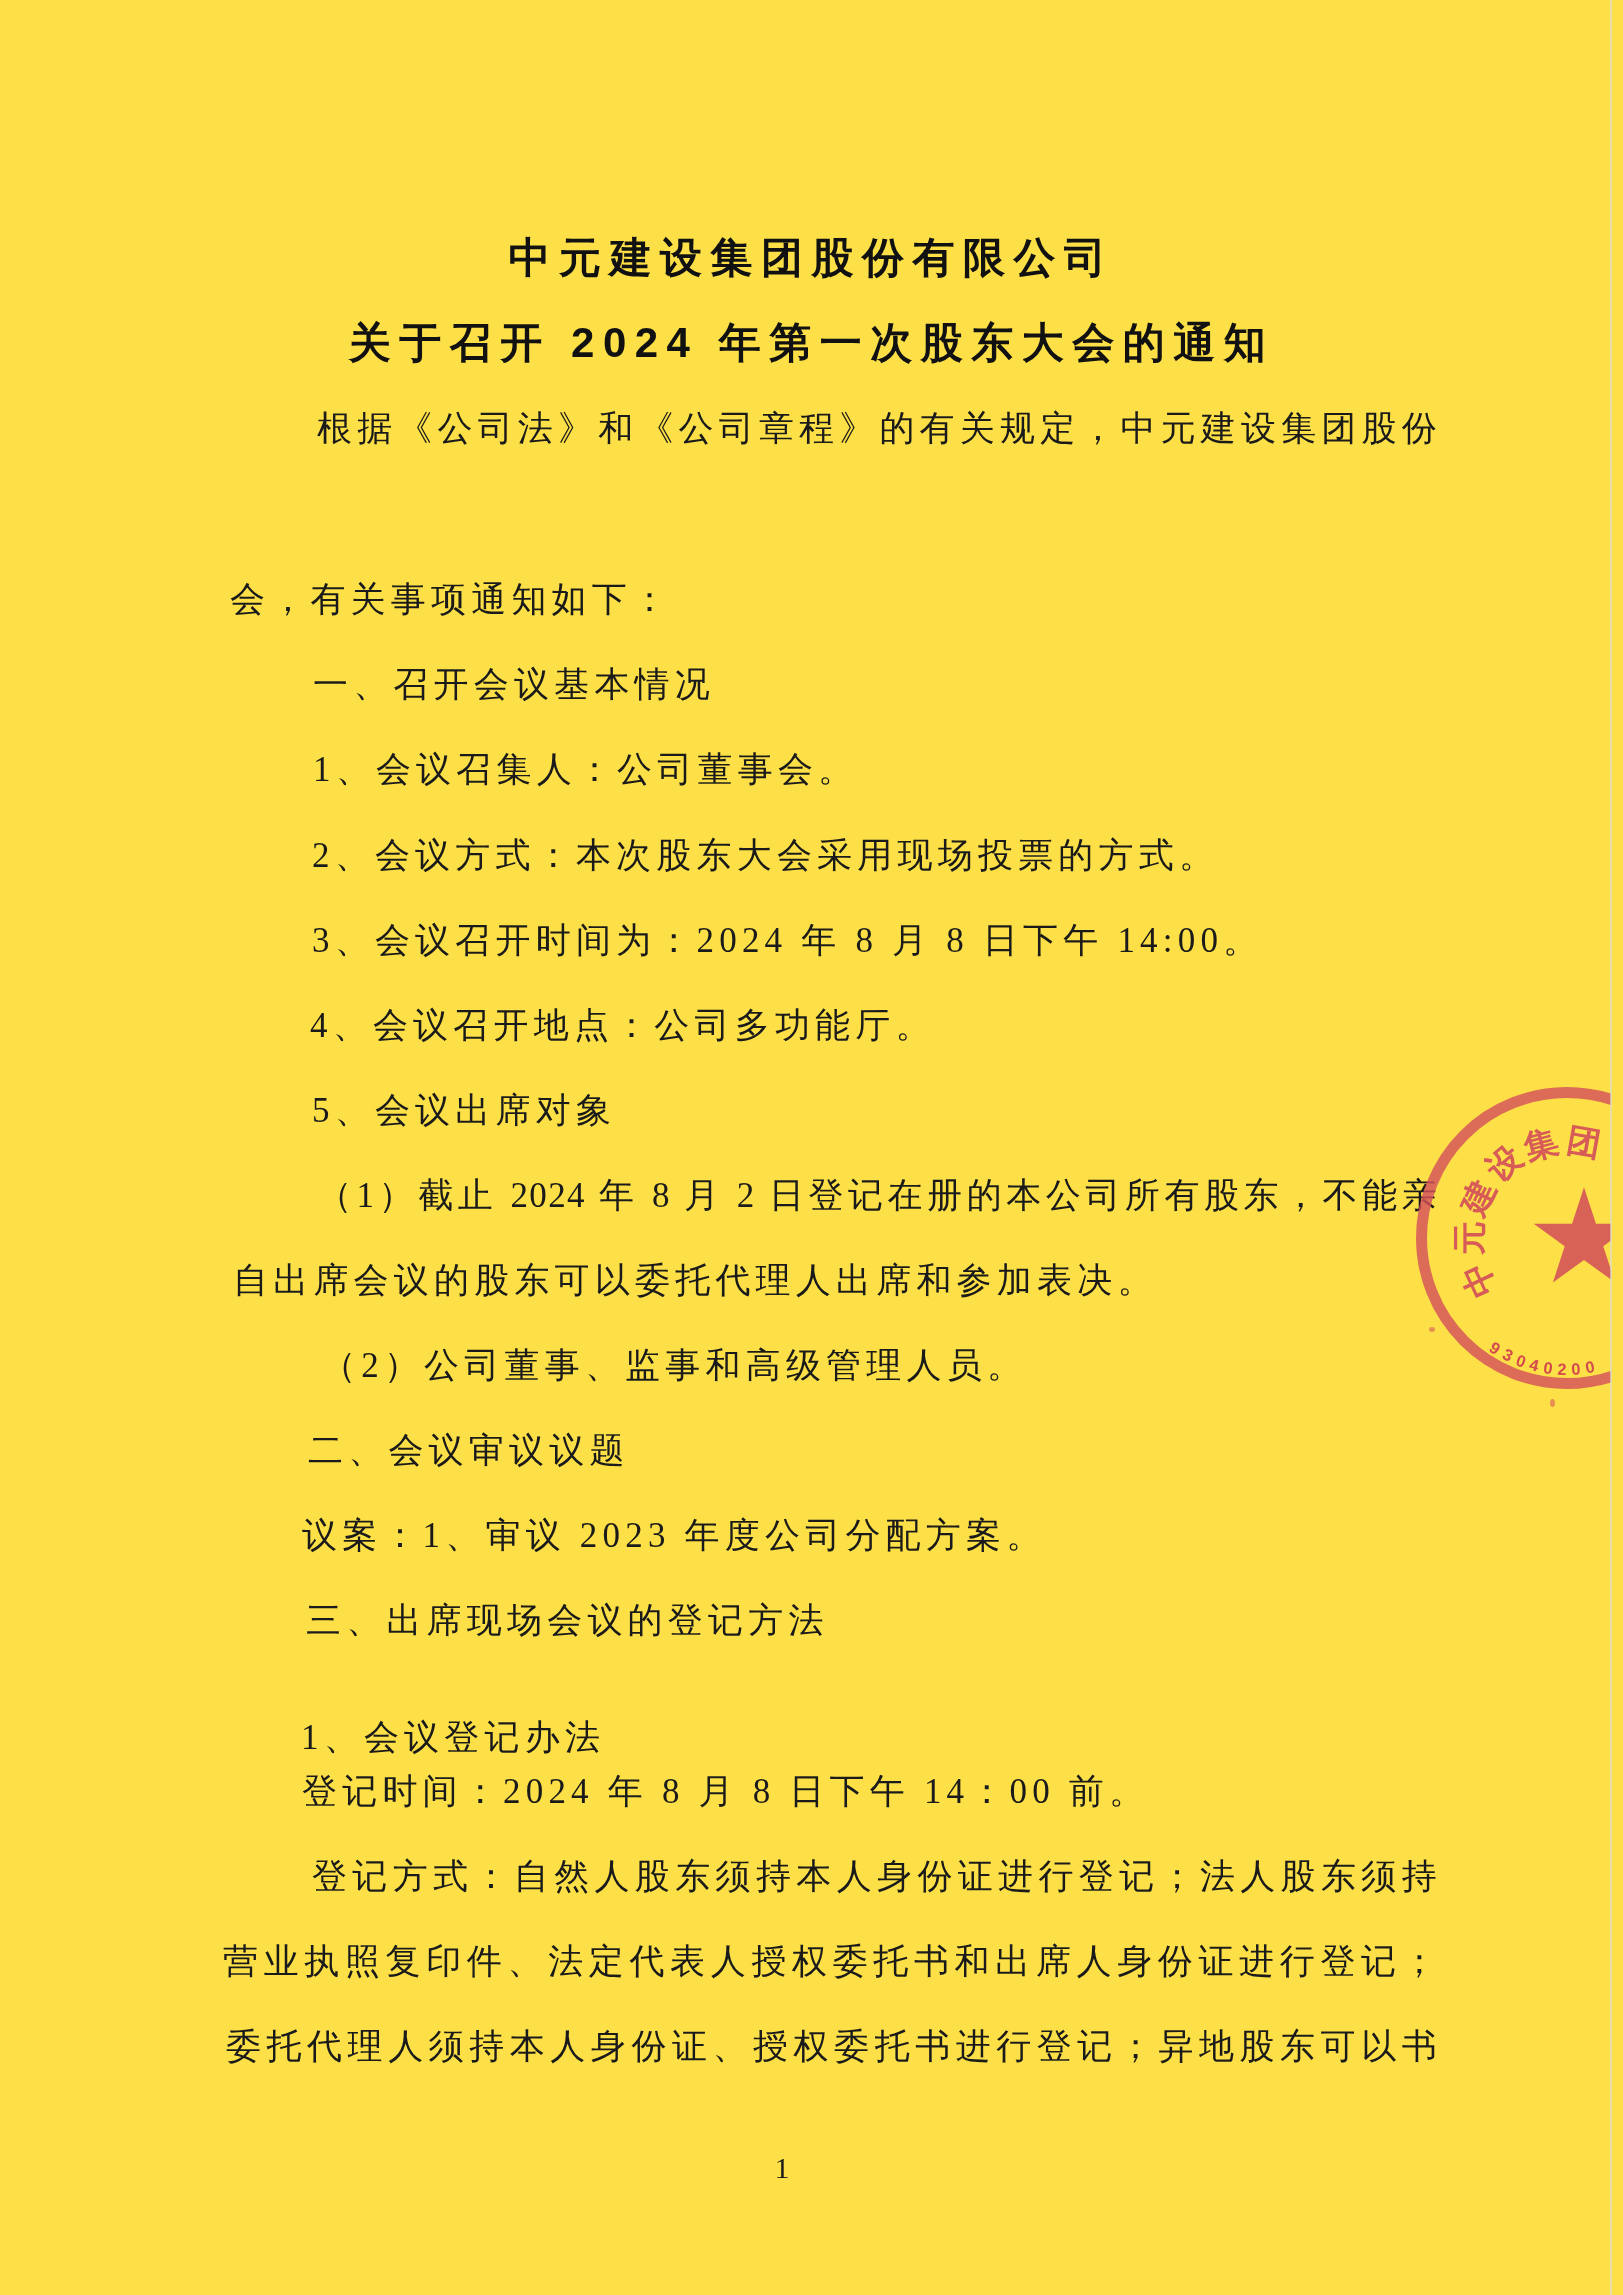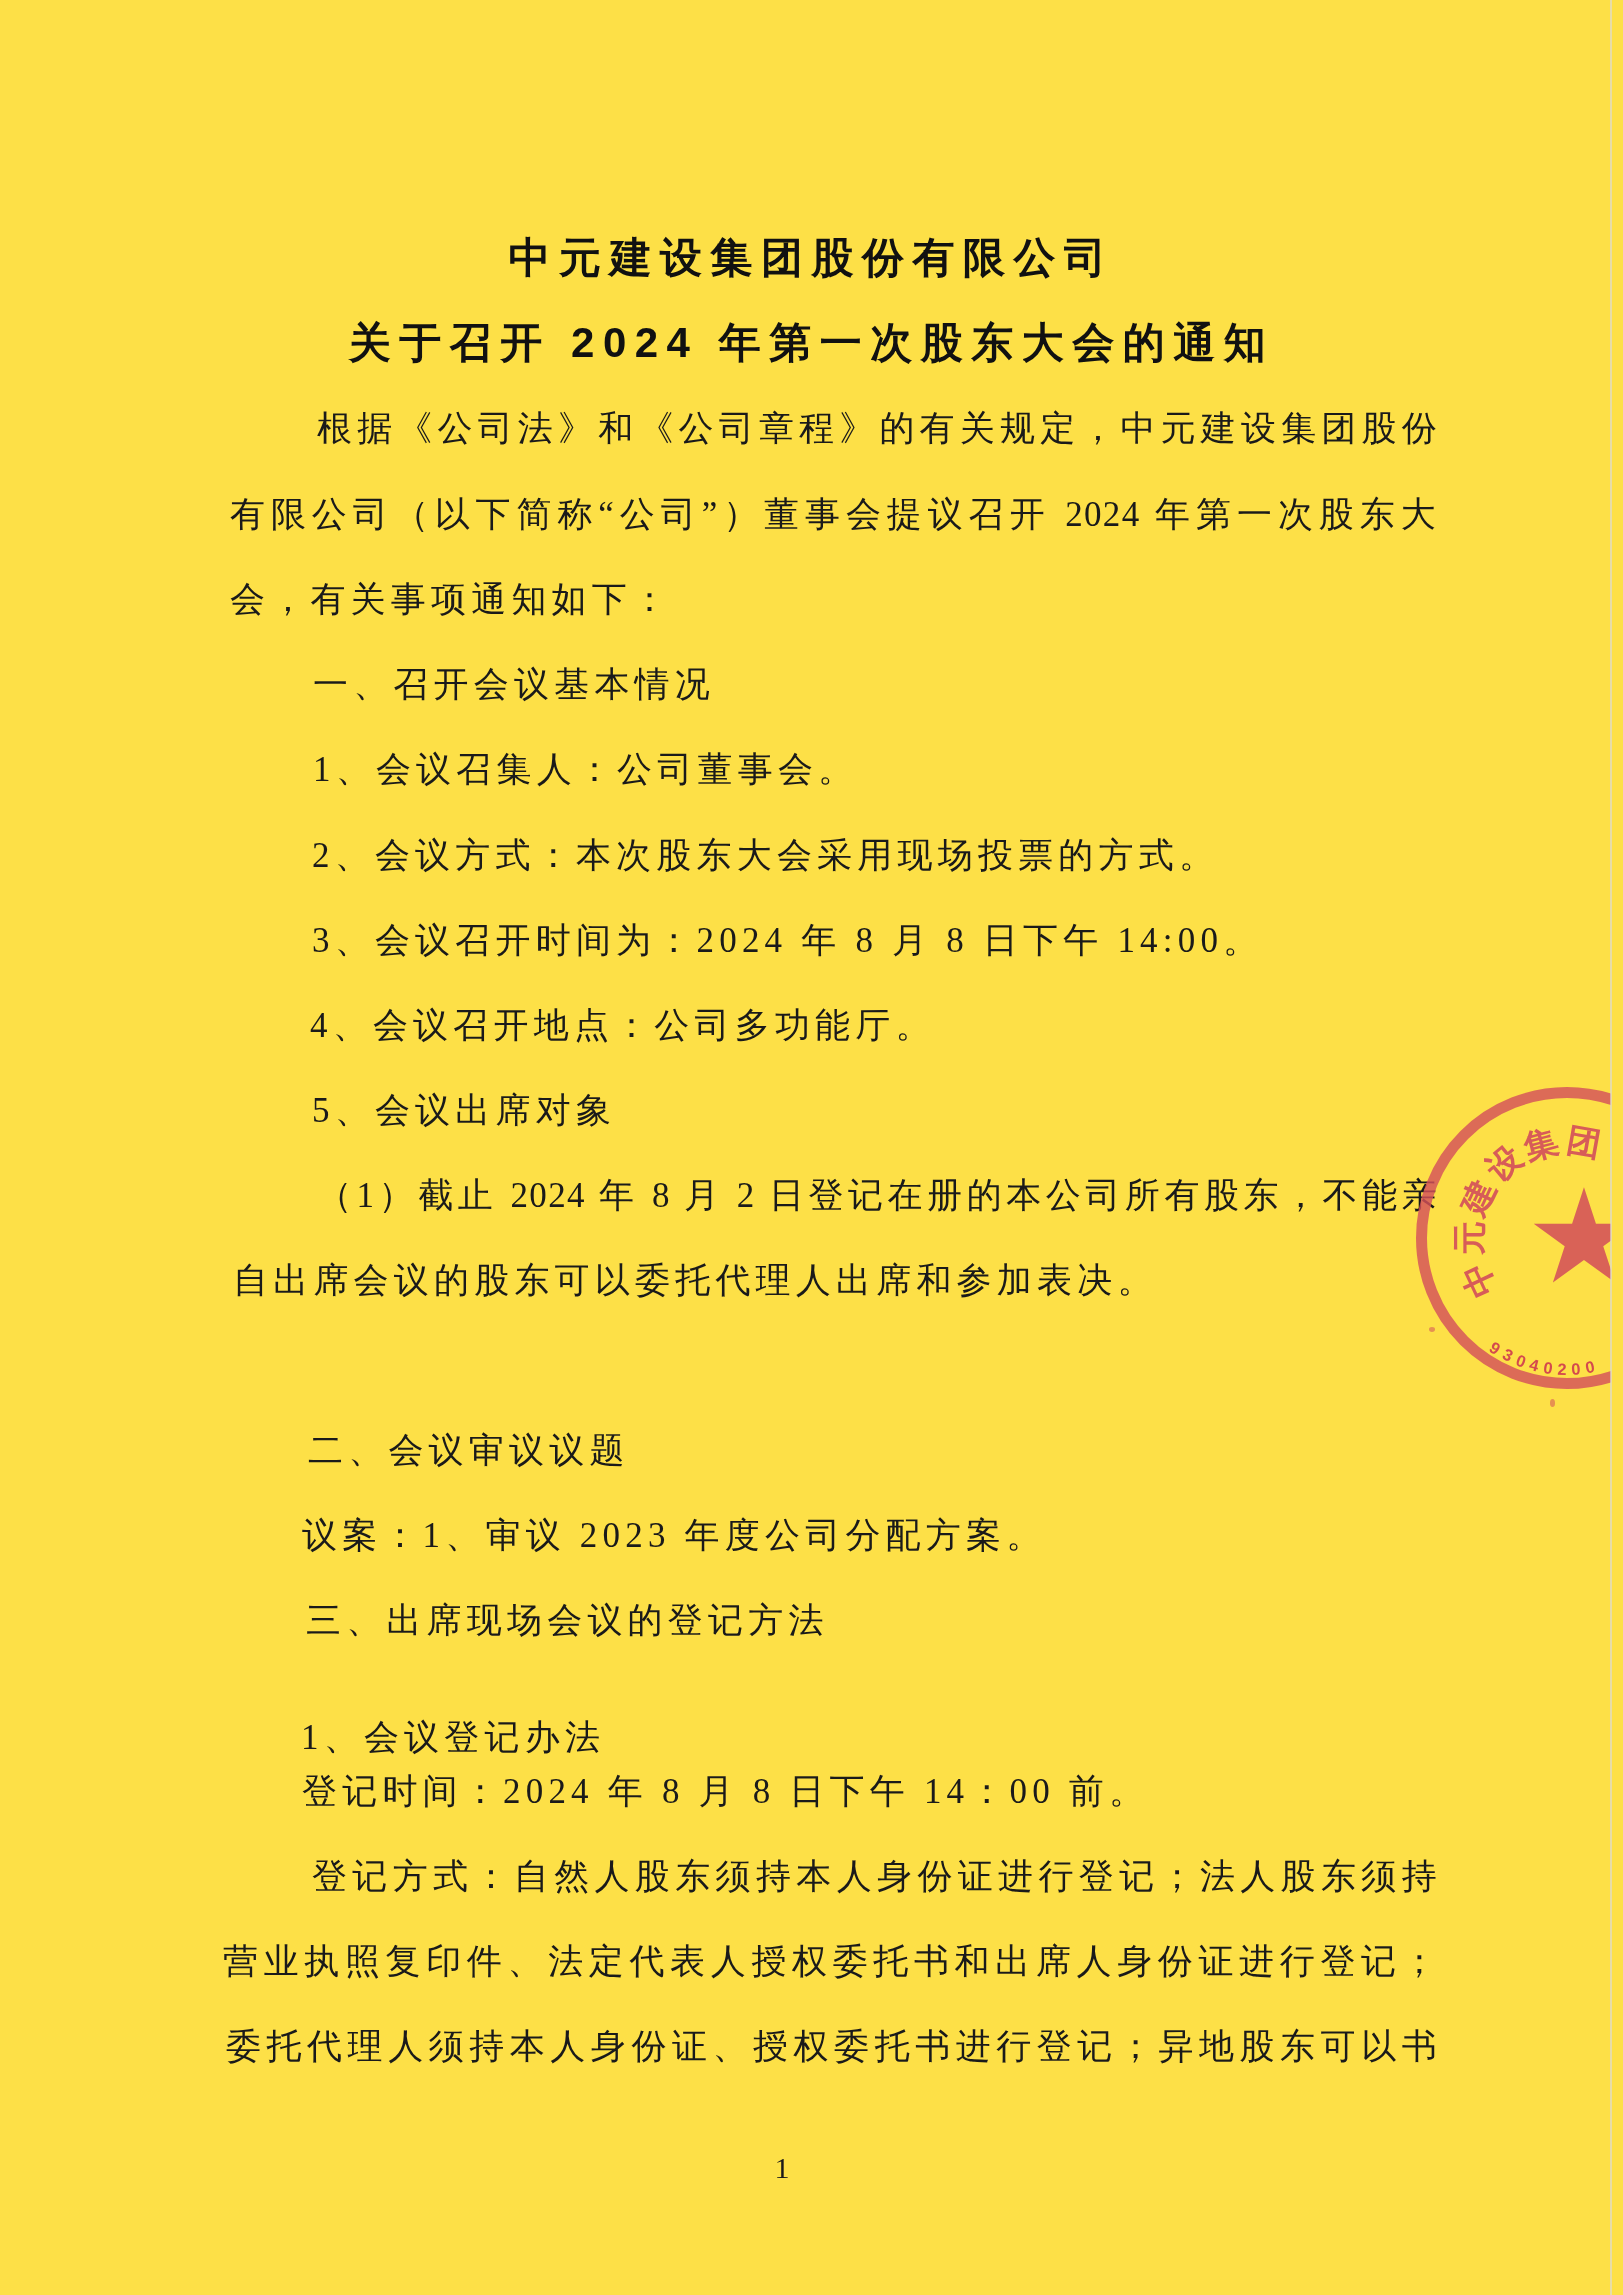--- a/index.html
+++ b/index.html
@@ -96,30 +96,30 @@
 </style>
 </head>
 <body>
 
 <div class="page">
 
   <h1 class="title" style="top:230px;">中元建设集团股份有限公司</h1>
   <h2 class="title" style="top:315px;">关于召开 2024 年第一次股东大会的通知</h2>
 
   <div class="bl j" style="top:406px;left:317px;width:1121px;">根据《公司法》和《公司章程》的有关规定，中元建设集团股份</div>
-  <div class="bl j" style="top:492px;left:230px;width:1207px;">有限公司（以下简称“公司”）董事会提议召开 2024 年第一次股东大</div>
   <div class="bl" style="top:577px;left:230px;">会，有关事项通知如下：</div>
   <div class="bl" style="top:662px;left:313px;">一、召开会议基本情况</div>
   <div class="bl" style="top:747px;left:313px;">1、会议召集人：公司董事会。</div>
   <div class="bl" style="top:833px;left:312px;">2、会议方式：本次股东大会采用现场投票的方式。</div>
   <div class="bl" style="top:918px;left:312px;">3、会议召开时间为：2024 年 8 月 8 日下午 14:00。</div>
   <div class="bl" style="top:1003px;left:310px;">4、会议召开地点：公司多功能厅。</div>
   <div class="bl" style="top:1088px;left:312px;">5、会议出席对象</div>
   <div class="bl j" style="top:1173px;left:317px;width:1121px;">（1）截止 2024 年 8 月 2 日登记在册的本公司所有股东，不能亲</div>
   <div class="bl" style="top:1258px;left:233px;">自出席会议的股东可以委托代理人出席和参加表决。</div>
+  <div class="bl" style="top:1343px;left:321px;">（2）公司董事、监事和高级管理人员。</div>
   <div class="bl" style="top:1428px;left:308px;">二、会议审议议题</div>
   <div class="bl" style="top:1513px;left:302px;">议案：1、审议 2023 年度公司分配方案。</div>
   <div class="bl" style="top:1598px;left:306px;">三、出席现场会议的登记方法</div>
   <div class="bl" style="top:1683px;left:301px;margin-top:32px;">1、会议登记办法</div>
   <div class="bl" style="top:1769px;left:302px;">登记时间：2024 年 8 月 8 日下午 14：00 前。</div>
   <div class="bl j" style="top:1939px;left:223px;width:1215px;">营业执照复印件、法定代表人授权委托书和出席人身份证进行登记；</div>
   <div class="bl j" style="top:1854px;left:312px;width:1126px;">登记方式：自然人股东须持本人身份证进行登记；法人股东须持</div>
   <div class="bl j" style="top:2024px;left:226px;width:1212px;">委托代理人须持本人身份证、授权委托书进行登记；异地股东可以书</div>
 
   <div class="page-num" style="left:756px;top:2151px;">1</div>

